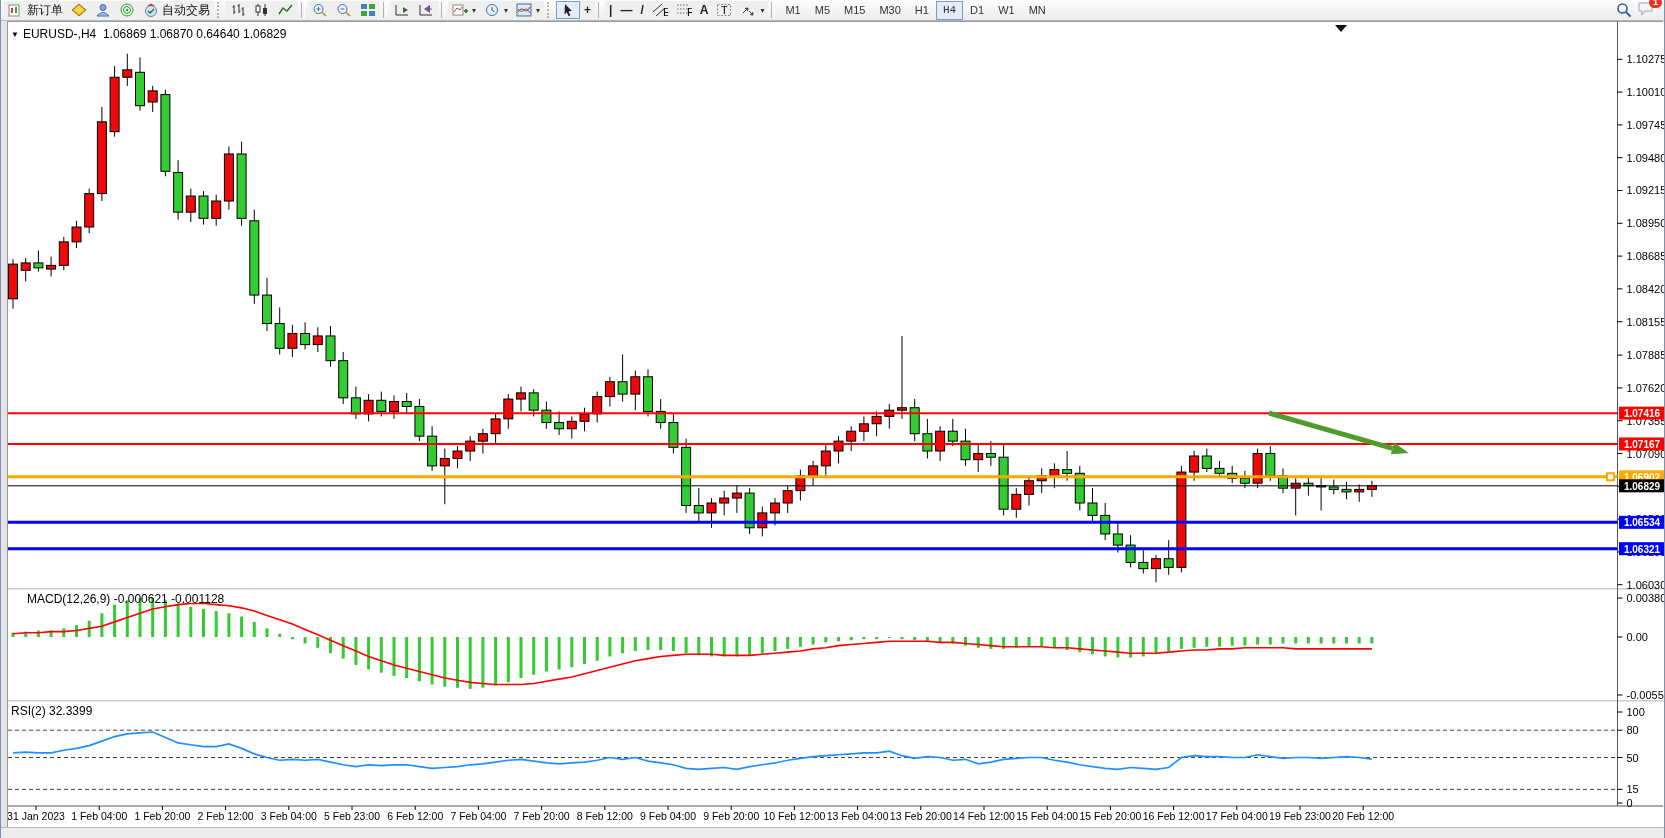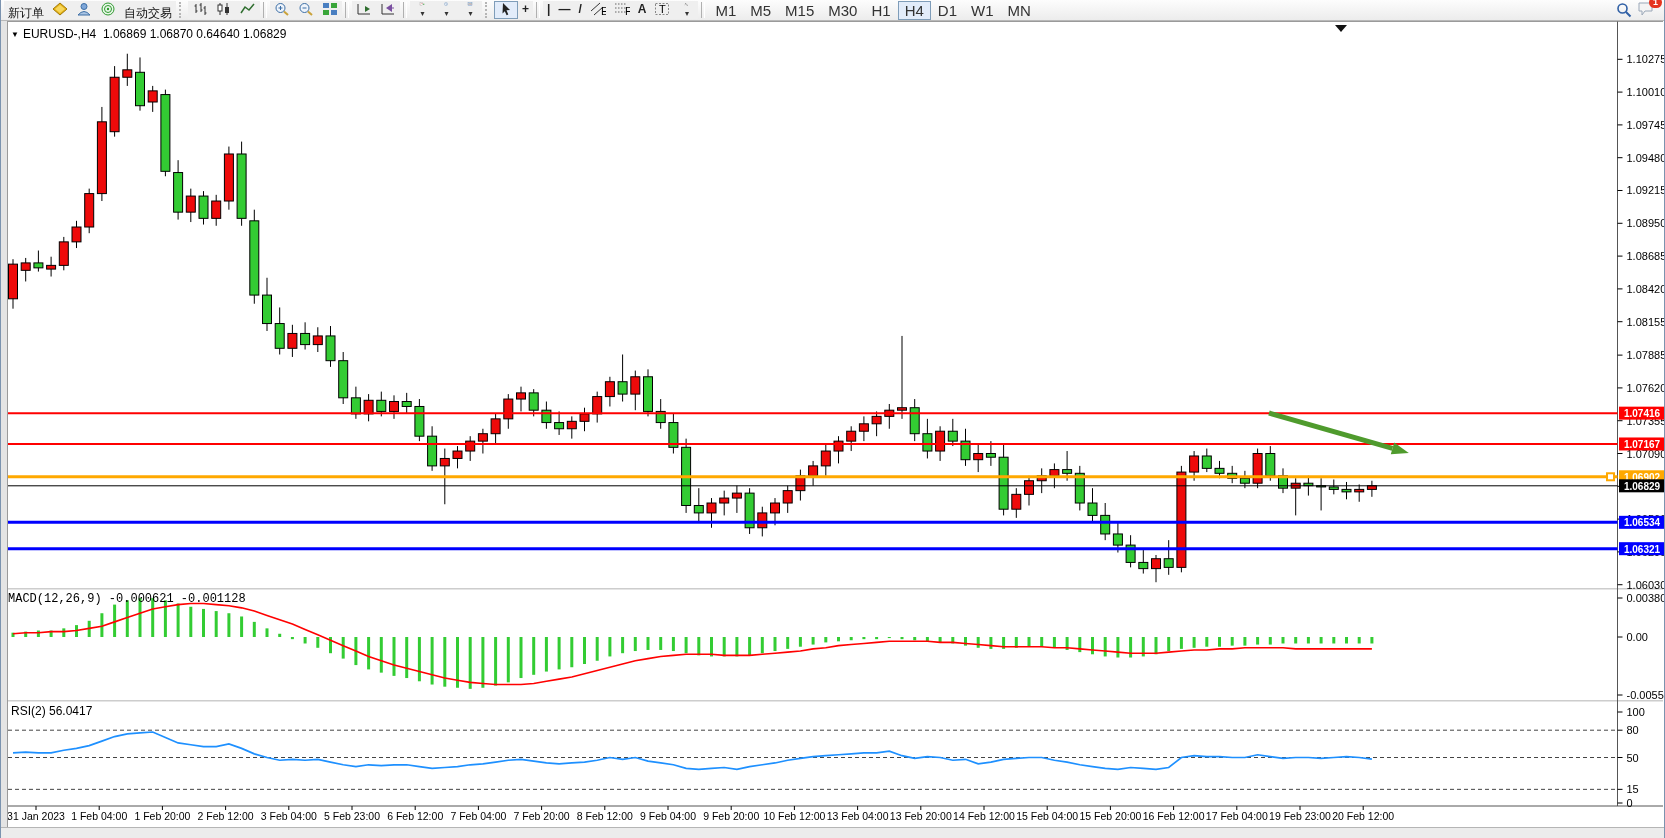--- a/index.html
+++ b/index.html
@@ -3,30 +3,30 @@
 <meta charset="utf-8">
 <style>
   html,body{margin:0;padding:0;background:#d4d0c8;}
   .app{position:relative;width:1665px;height:838px;background:#fff;overflow:hidden;
        font-family:"Liberation Sans",sans-serif;border-left:1px solid #7b93af;border-right:1px solid #7b93af;box-sizing:border-box;}
   
   .toolbar{position:absolute;left:0;top:0;width:100%;height:21px;z-index:10;
            background:linear-gradient(#fdfdfd,#ececec);border-bottom:1px solid #b8b8b8;
            display:flex;align-items:center;padding-left:3px;box-sizing:border-box;}
   .tbtn{display:flex;align-items:center;gap:3px;height:18px;padding:0 3px;border:1px solid transparent;
-        font-size:12px;color:#111;cursor:default;white-space:nowrap;flex-direction:column;}
+        font-size:12px;color:#111;cursor:default;white-space:nowrap;}
   .tbtn.active{border:1px solid #7f9db9;background:#e2ecfa;}
   .sep{width:2px;height:16px;border-left:1px solid #b0b0b0;border-right:1px solid #fff;margin:0 3px;}
   .grip{width:4px;height:16px;border-left:2px dotted #b5b5b5;margin:0 3px;}
   .caret{font-size:8px;color:#333;margin-left:1px;}
   .glyph{font-size:12px;color:#222;font-weight:bold;}
   .tficon{width:16px;height:14px;display:inline-block;}
   .tf-group{display:flex;align-items:center;}
-  .tfbtn{font-size:15px;color:#333;padding:1px 6px;height:15px;line-height:15px;border:1px solid transparent;}
-  .tfbtn.active{border:1px solid #7f9db9;background:#e2ecfa;}
+  .tfbtn{font-size:11px;color:#333;padding:1px 6px;height:15px;line-height:15px;border:1px solid transparent;}
+  .tfbtn.active{border:1px solid #7f9db9;background:#e2ecfa;font-family:Liberation Mono, monospace;}
   .tb-right{margin-left:auto;display:flex;align-items:center;gap:6px;padding-right:8px;}
   .badge-dot{position:absolute;top:-4px;right:-6px;background:#e53520;color:#fff;border-radius:7px;
              font-size:9px;font-weight:bold;padding:0 4px;height:11px;line-height:11px;}
   
   .ovl{position:absolute;z-index:5;font-size:12px;color:#000;white-space:nowrap;}
   .tri{display:inline-block;font-size:8px;vertical-align:1px;margin-right:4px;color:#000;}
   .gutter{position:absolute;left:0;top:21px;width:6px;height:806px;background:#e4e4e4;border-right:1px solid #9a9a9a;z-index:4;}
   .statusbar{position:absolute;left:0;top:827px;width:100%;height:11px;background:#ececec;border-top:1px solid #b5b5b5;z-index:6;}
   svg#chart-svg{position:absolute;left:0;top:0;z-index:1;}
   svg text{font-family:"Liberation Sans",sans-serif;font-size:11px;fill:#000;}
@@ -695,22 +695,22 @@
       <line x1="1299" y1="806" x2="1299" y2="810" stroke="#000"></line>
       <text x="1299" y="820" text-anchor="middle" class="tlab">19 Feb 23:00</text>
       <line x1="1362.2" y1="806" x2="1362.2" y2="810" stroke="#000"></line>
       <text x="1362.2" y="820" text-anchor="middle" class="tlab">20 Feb 12:00</text>
     </svg>
 
   <div class="ovl" style="left:10px;top:27px;">
     <span class="tri">▼</span><span>EURUSD-,H4</span>&nbsp;&nbsp;<span>1.06869 1.06870 0.64640 1.06829</span>
   </div>
 
-  <div class="ovl" style="left:7px;top:592px;font-family:Liberation Mono, monospace;">
+  <div class="ovl" style="left:26px;top:592px;">
     <span>MACD(12,26,9)</span>&nbsp;<span>-0.000621</span>&nbsp;<span>-0.001128</span>
   </div>
 
   <div class="ovl" style="left:10px;top:704px;">
-    <span>RSI(2)</span>&nbsp;<span>56.0417</span>
+    <span>RSI(2)</span>&nbsp;<span>32.3399</span>
   </div>
 
   <div class="statusbar"></div>
 </div>
 
 </body></html>

